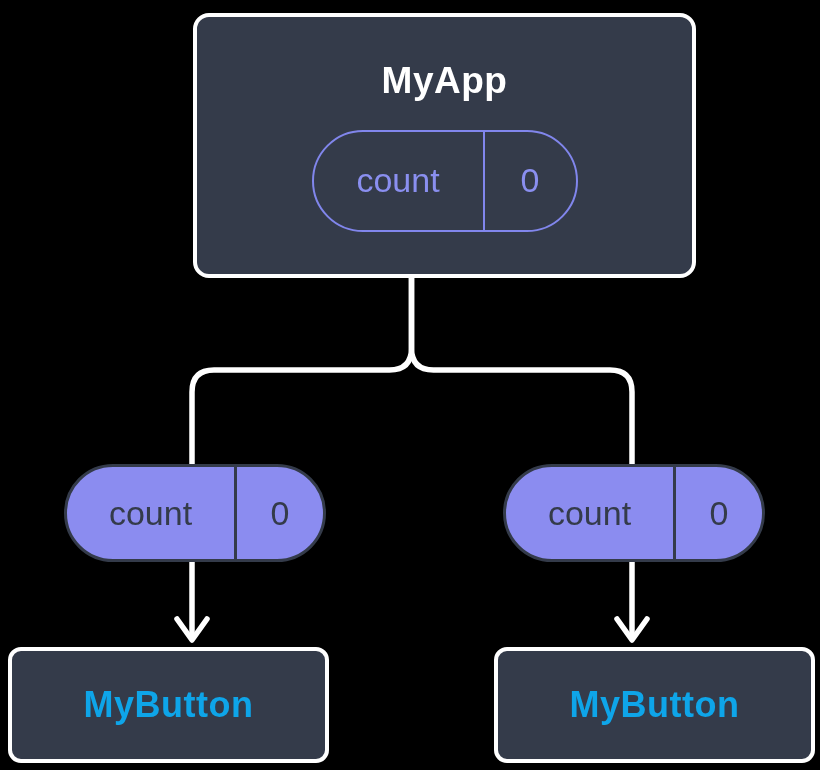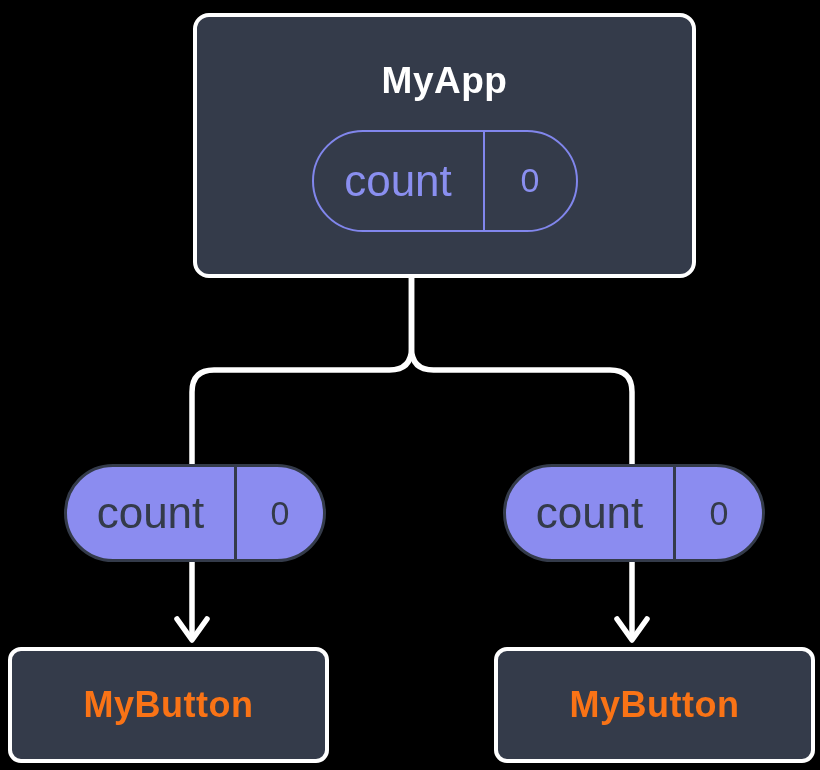--- a/index.html
+++ b/index.html
@@ -65,21 +65,21 @@
     background: #8b8cf0;
     color: #343b4a;
   }
   .pill-prop.left  { left: 64px;  top: 464px; }
   .pill-prop.right { left: 503px; top: 464px; }
   .pill-label {
     flex: 1;
     display: flex;
     align-items: center;
     justify-content: center;
-    font-size: 44px;
+    font-size: 34px;
   }
   .pill-value {
     width: 91px;
     display: flex;
     align-items: center;
     justify-content: center;
     font-size: 34px;
   }
   .pill-state .pill-value { border-left: 2px solid #8186ec; }
   .pill-prop  .pill-value { border-left: 3px solid #343b4a; width: 86px; }
@@ -92,21 +92,21 @@
     background: #343b4a;
     border: 4px solid #ffffff;
     border-radius: 13px;
     display: flex;
     align-items: center;
     justify-content: center;
   }
   .button-node.left  { left: 8px;   top: 647px; }
   .button-node.right { left: 494px; top: 647px; }
   .button-title {
-    color: #f97316;
+    color: #0ea5e9;
     font-size: 36px;
     font-weight: 700;
     letter-spacing: 0.5px;
   }
 </style>
 </head>
 <body>
 
 <div class="stage">
 

